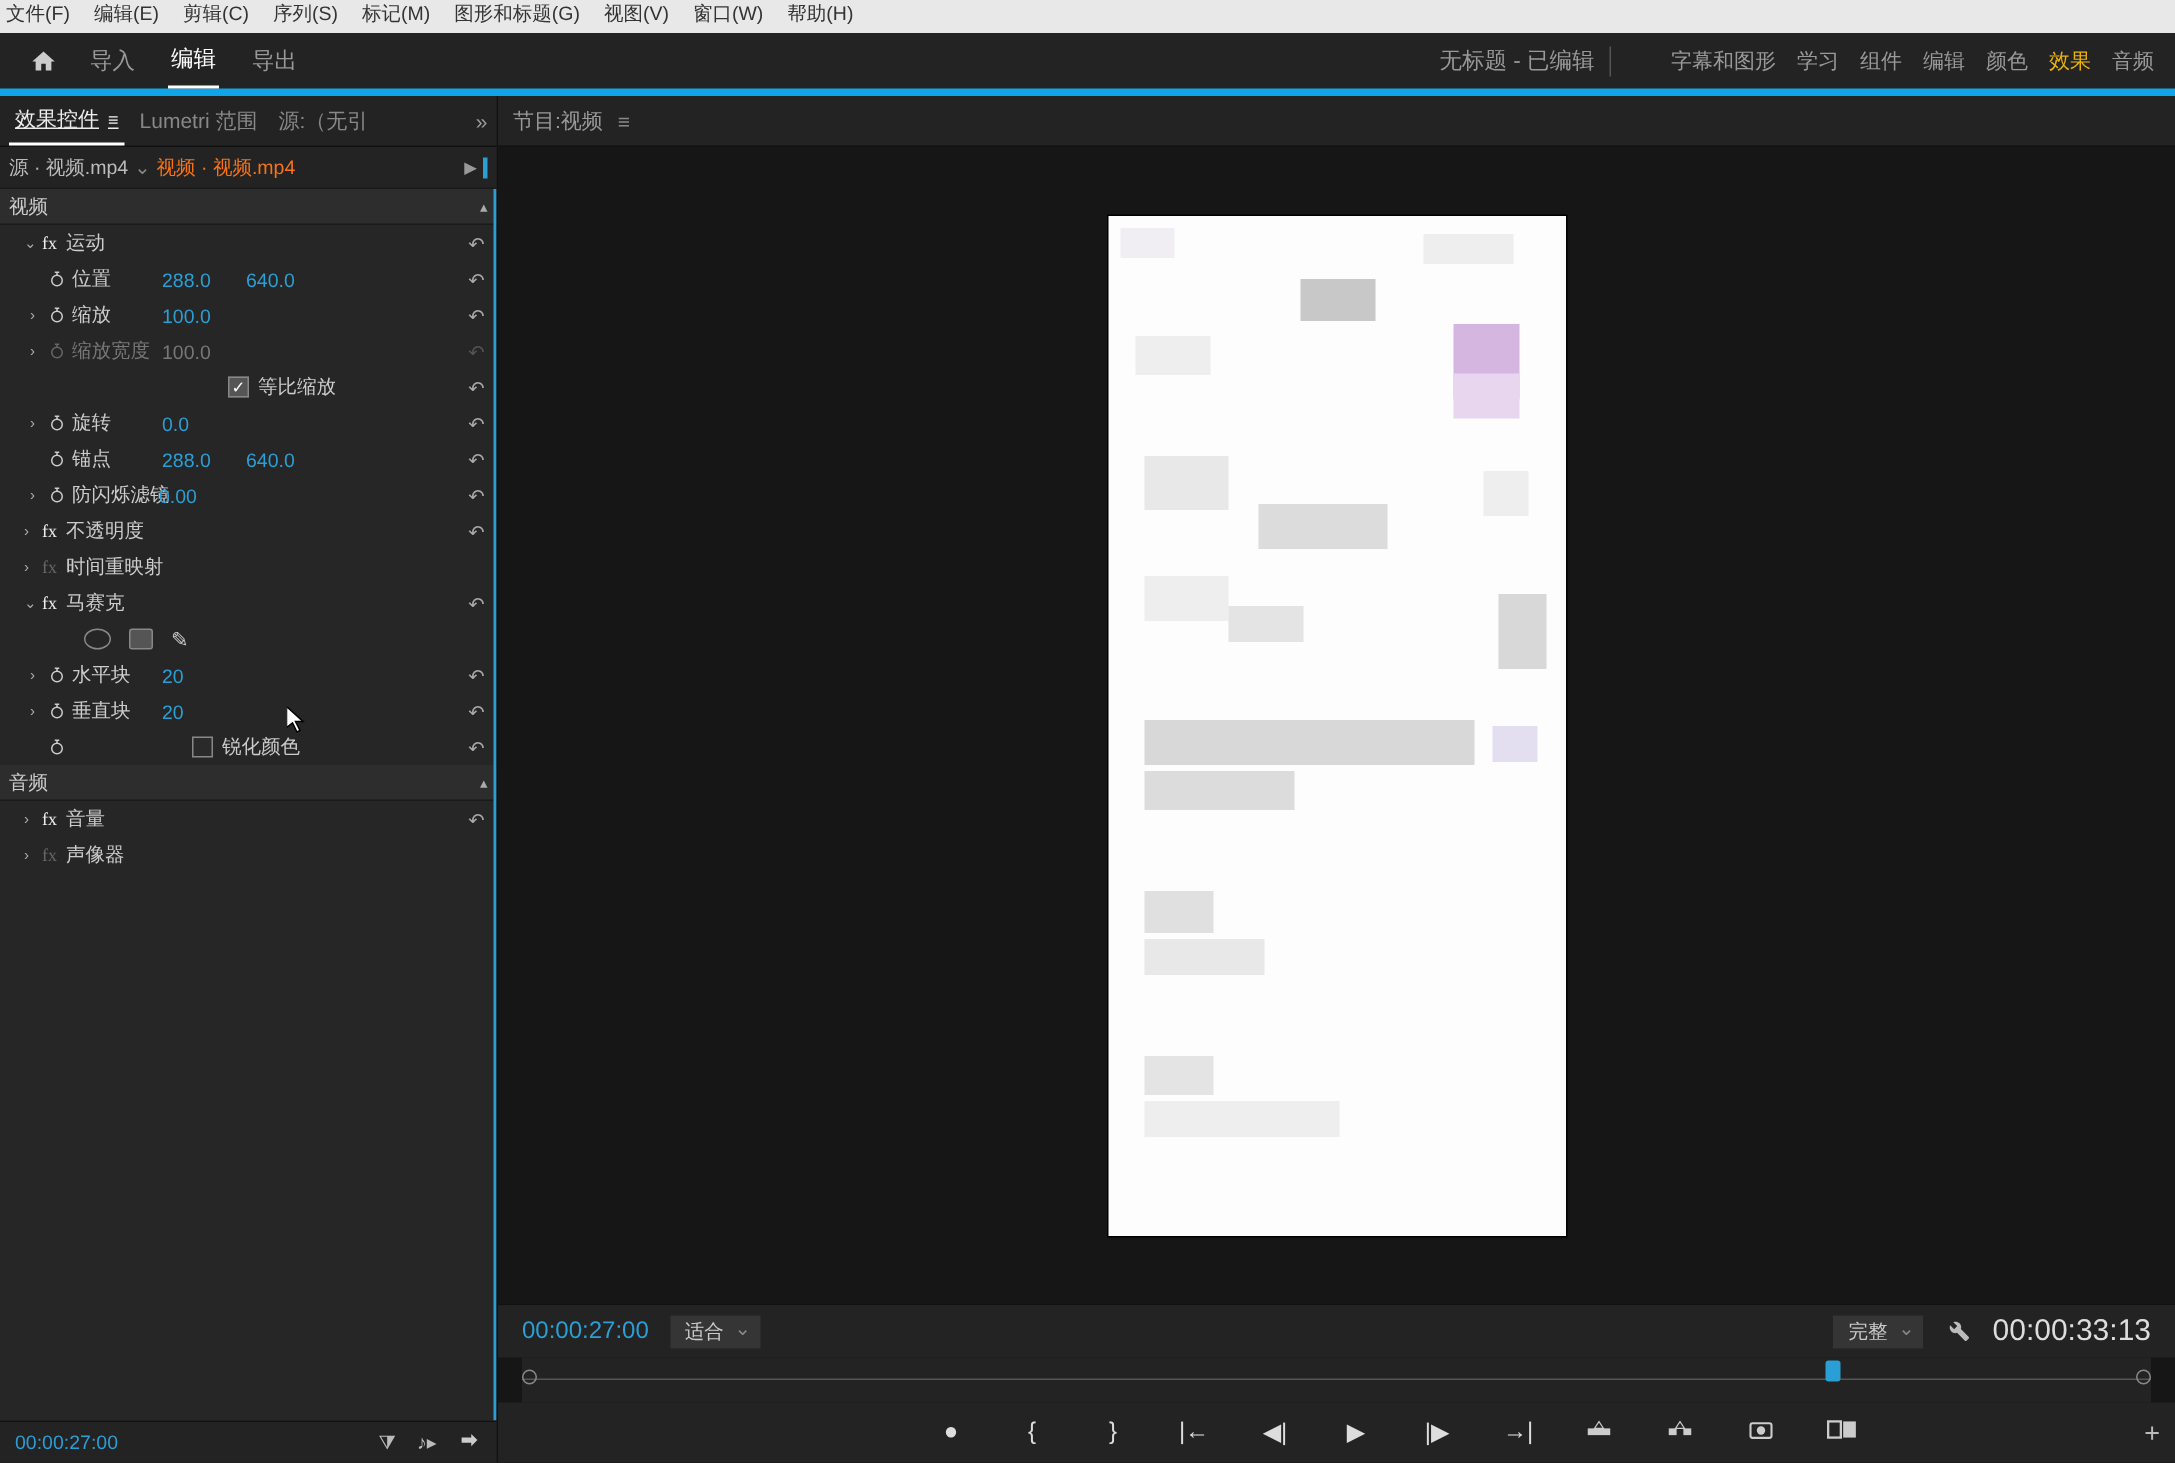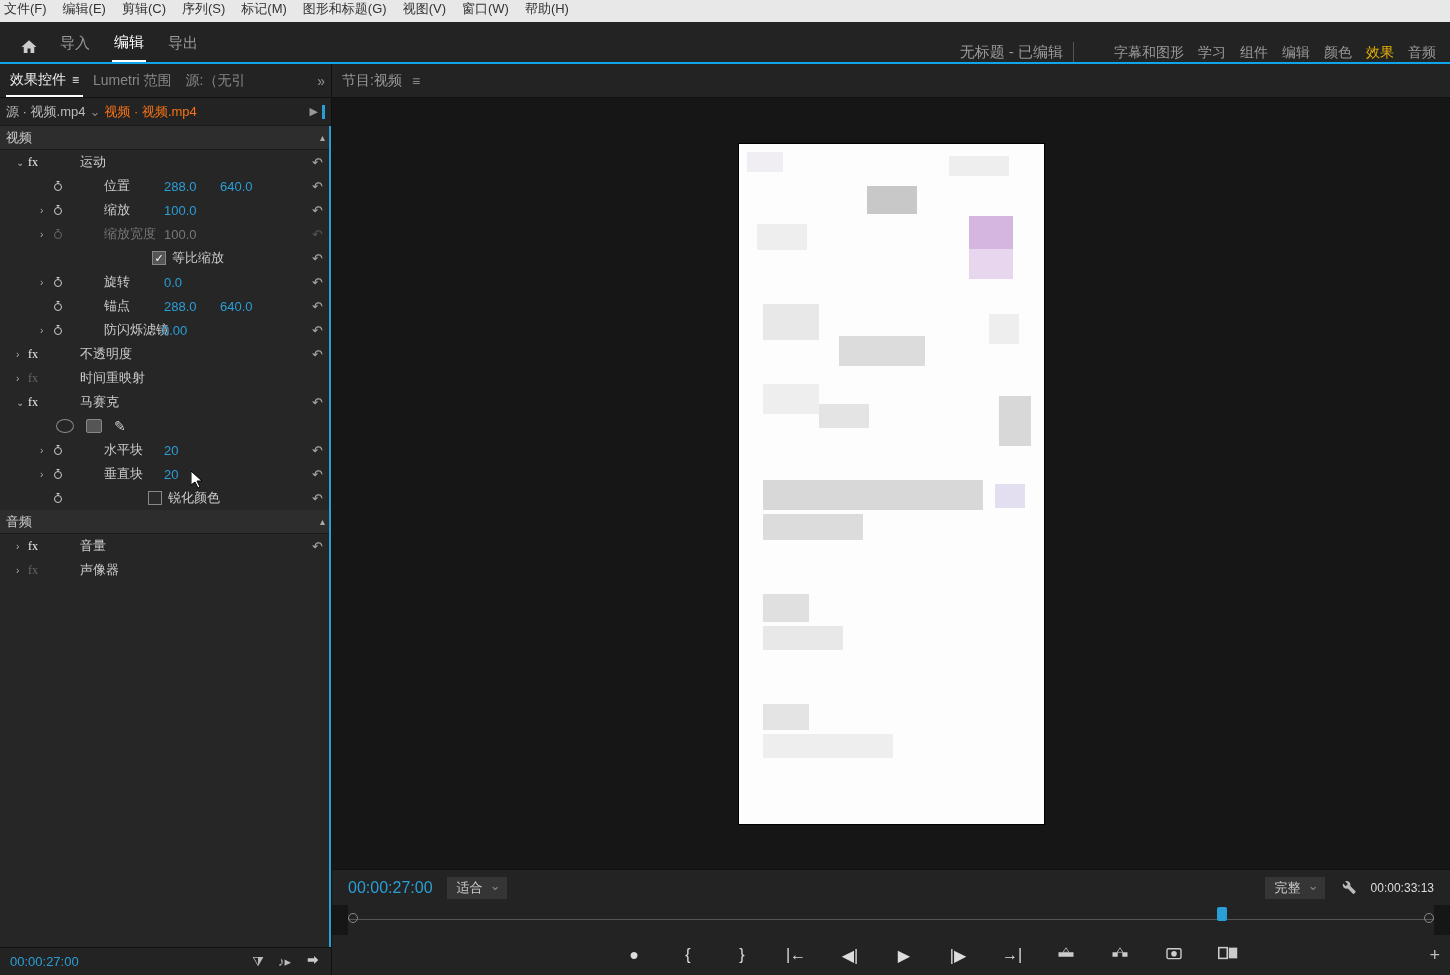--- a/index.html
+++ b/index.html
@@ -1,37 +1,37 @@
 <!DOCTYPE html>
 <html><head>
 <meta charset="utf-8">
 <style>
 * { box-sizing: border-box; margin: 0; padding: 0; font-family: "Microsoft YaHei", sans-serif; }
 body { background: #232323; color: #ccc; width: 1450px; height: 975px; overflow: hidden; font-size: 13px; user-select: none; }
 
 .menubar { height: 22px; background: #e8e8e8; display: flex; align-items: flex-start; padding: 0 4px; gap: 16px; color: #333; font-size: 13px; }
 .menubar span { padding-top: 0; }
 
-.topbar { height: 42px; background: #232323; display: flex; align-items: flex-end; padding: 0 14px; border-bottom: 2px solid #0ea5e9; }
+.topbar { height: 42px; background: #232323; display: flex; align-items: center; padding: 0 14px; border-bottom: 5px solid #0ea5e9; }
 .topbar .home { width: 30px; height: 30px; display: flex; align-items: center; justify-content: center; color: #ccc; }
 .topbar .modes { display: flex; gap: 20px; margin-left: 14px; align-items: center; }
 .topbar .modes span { color: #999; padding: 8px 2px; cursor: pointer; font-size: 15px; }
 .topbar .modes .active { color: #fff; border-bottom: 2px solid #fff; }
 .topbar .project { margin-left: auto; color: #999; font-size: 15px; }
 .topbar .workspaces { display: flex; gap: 14px; margin-left: 30px; }
 .topbar .workspaces span { color: #999; font-size: 14px; cursor: pointer; }
 .topbar .workspaces .active { color: #eab308; }
 .topbar .divider { width: 1px; height: 20px; background: #555; margin: 0 10px; }
 
 .main { display: flex; height: calc(100% - 64px); }
 
 .left-panel { width: 332px; background: #232323; display: flex; flex-direction: column; border-right: 1px solid #111; position: relative; }
 .panel-tabs { height: 34px; display: flex; align-items: center; padding: 0 6px; gap: 6px; background: #232323; border-bottom: 1px solid #111; }
 .panel-tabs .tab { padding: 6px 4px; color: #888; font-size: 14px; display: flex; align-items: center; gap: 4px; }
-.panel-tabs .tab.active { color: #eee; border-bottom: 2px solid #fff; }
+.panel-tabs .tab.active { color: #eee; border-bottom: 2px solid #fff; text-decoration: underline; }
 .panel-tabs .menu-icon { font-size: 12px; margin-left: 2px; }
 .panel-tabs .overflow { margin-left: auto; color: #999; font-size: 14px; }
 
 .clip-header { height: 28px; display: flex; align-items: center; padding: 0 6px; background: #232323; border-bottom: 1px solid #1a1a1a; font-size: 13px; }
 .clip-header .src { color: #bbb; }
 .clip-header .chev { color: #888; margin: 0 4px; }
 .clip-header .target { color: #f97316; }
 .clip-header .play-arrow { margin-left: auto; color: #999; font-size: 11px; }
 .clip-header .blue-bar { width: 3px; height: 14px; background: #2a9fd6; margin-left: 4px; }
 
@@ -40,28 +40,28 @@
 
 .section-head { height: 24px; display: flex; align-items: center; padding: 0 6px; background: #2d2d2d; color: #ccc; font-size: 13px; border-bottom: 1px solid #1a1a1a; }
 .section-head .tri { margin-left: auto; color: #aaa; font-size: 10px; }
 
 .row { height: 24px; display: flex; align-items: center; padding-left: 16px; color: #ccc; font-size: 13px; border-bottom: 0px solid #1a1a1a; }
 .row .tw { width: 12px; color: #aaa; font-size: 10px; }
 .row .fx { width: 16px; color: #eee; font-size: 12px; font-family: serif; }
 .row .fx.dim { color: #666; }
 .row .stop { width: 16px; display: flex; align-items: center; }
 .row .stop svg { width: 12px; height: 12px; }
-.row .label { flex: 0 0 auto; min-width: 60px; margin-left: 36px; }
+.row .label { flex: 0 0 auto; min-width: 60px; }
 .row .label.dim { color: #777; }
 .row .val { color: #2a9fd6; width: 56px; text-align: left; }
 .row .val.dim { color: #777; }
 .row .reset { margin-left: auto; margin-right: 8px; color: #aaa; cursor: pointer; }
 .row .cb { width: 14px; height: 14px; background: #555; border: 1px solid #888; margin-right: 6px; display: flex; align-items: center; justify-content: center; font-size: 11px; color: #fff; }
 .row.indent { padding-left: 52px; }
-.row.indent2 { padding-left: 40px; }
+.row.indent2 { padding-left: 20px; }
 
 .mask-tools { height: 24px; display: flex; align-items: center; padding-left: 56px; gap: 12px; }
 .mask-tools .tool { width: 18px; height: 14px; border: 1px solid #888; border-radius: 50%; }
 .mask-tools .tool.rect { border-radius: 2px; width: 16px; height: 14px; background: #555; }
 .mask-tools .pen { color: #ccc; font-size: 14px; }
 
 .cursor-arrow { position: absolute; left: 191px; top: 345px; pointer-events: none; z-index: 100; }
 
 .footer-left { height: 28px; display: flex; align-items: center; padding: 0 10px; background: #232323; border-top: 1px solid #111; gap: 10px; }
 .footer-left .time { color: #2a9fd6; font-size: 13px; }
@@ -74,21 +74,21 @@
 
 .preview-area { flex: 1; background: #161616; display: flex; align-items: center; justify-content: center; position: relative; }
 .preview-canvas { width: 305px; height: 680px; background: #fdfdfd; box-shadow: 0 0 0 1px #000; position: relative; overflow: hidden; }
 .mosaic-block { position: absolute; background: #e8e8e8; }
 
 .controls-bar { height: 36px; background: #232323; display: flex; align-items: center; padding: 0 16px; gap: 14px; border-top: 1px solid #111; }
 .controls-bar .tc-in { color: #2a9fd6; font-size: 16px; font-weight: 500; }
 .controls-bar .zoom-sel { background: #353535; color: #ccc; padding: 2px 24px 2px 10px; font-size: 13px; position: relative; text-align: right; }
 .controls-bar .zoom-sel::after { content: "⌄"; position: absolute; right: 6px; top: 1px; color: #888; }
 .controls-bar .spacer { flex: 1; }
-.controls-bar .tc-out { color: #ddd; font-size: 12px; font-weight: 500; }
+.controls-bar .tc-out { color: #ddd; font-size: 20px; font-weight: 500; }
 .controls-bar .wrench { color: #bbb; }
 
 .timeline-ruler { height: 30px; background: #232323; position: relative; margin: 0 16px; }
 .ruler-line { position: absolute; left: 0; right: 0; top: 14px; height: 1px; background: #555; }
 .ruler-end { position: absolute; top: 8px; width: 10px; height: 10px; border: 1px solid #888; border-radius: 50%; }
 .playhead { position: absolute; width: 10px; height: 14px; background: #2a9fd6; top: 2px; border-radius: 2px; }
 
 .transport { height: 40px; background: #232323; display: flex; align-items: center; justify-content: center; gap: 30px; border-top: 0px solid #111; padding-right: 10px; }
 .transport .btn { color: #ddd; font-size: 16px; cursor: pointer; width: 24px; text-align: center; }
 .transport .spacer-l { width: 260px; }

